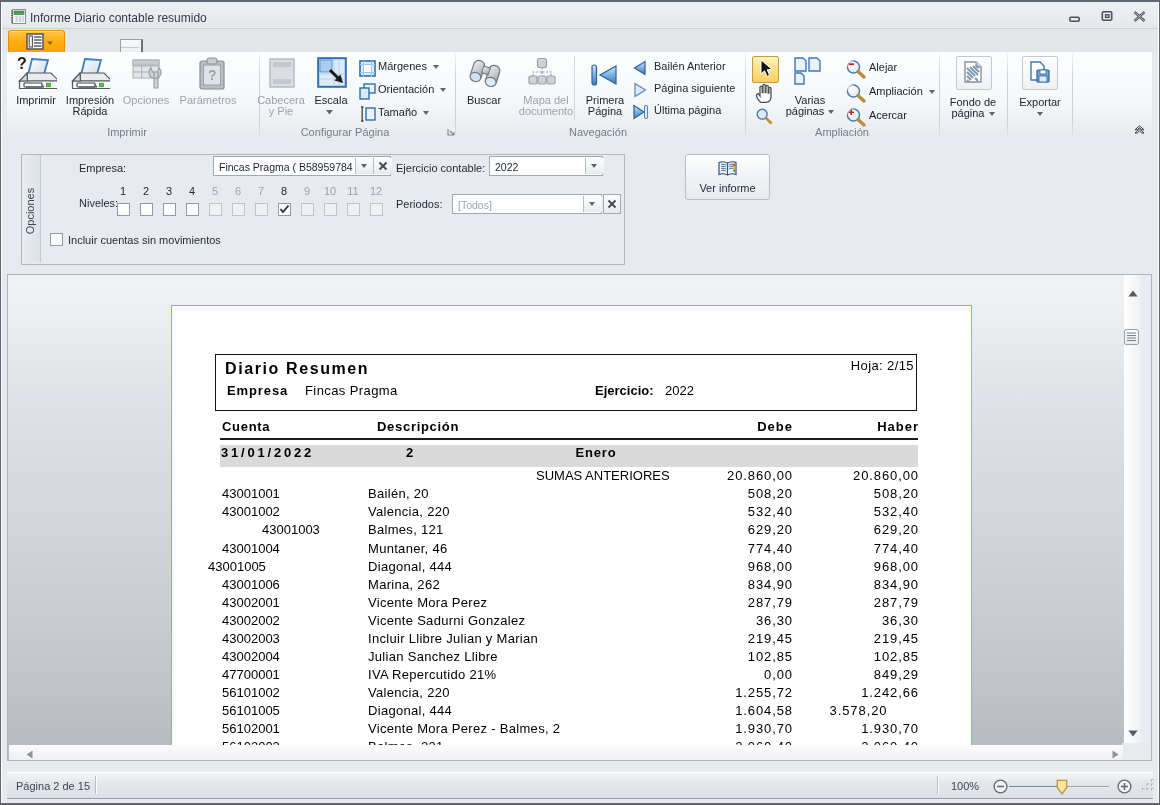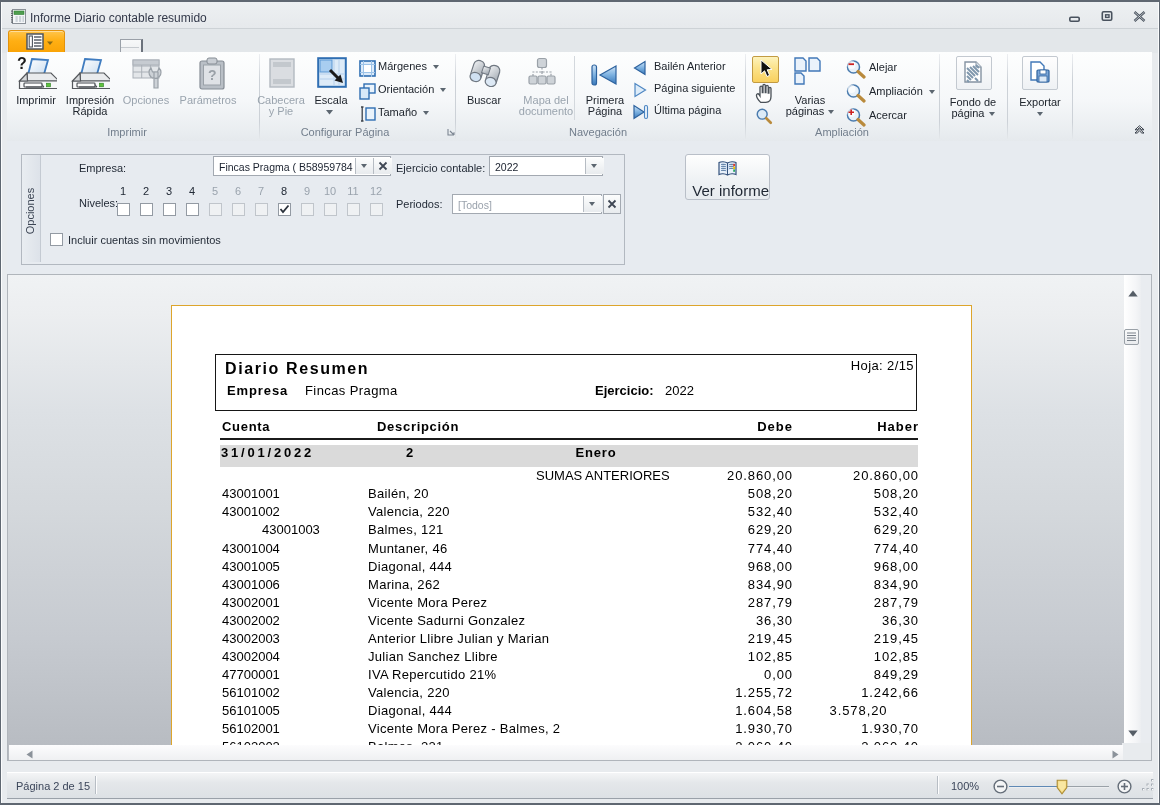--- a/index.html
+++ b/index.html
@@ -409,21 +409,21 @@
           </g>
         <g stroke="#5e87b8" stroke-width="0.9">
             <path d="M10.7 4 C12 3.2 14 3 16 3.5"></path>
             <path d="M10.7 6 C12 5.2 14 5 16 5.5"></path>
             <path d="M10.7 8 C12 7.2 14 7 16 7.5"></path>
           </g>
         <rect x="15.2" y="2.8" width="1.8" height="2.4" fill="#e03c31"></rect>
           <rect x="15.2" y="5.6" width="1.8" height="2.4" fill="#f2c200"></rect>
           <rect x="15.2" y="8.4" width="1.8" height="2.4" fill="#27a85f"></rect>
       </svg>
-      <div style="position:absolute;left:0;top:27px;width:83px;text-align:right;font-size:15px;color:#1f2733">Ver informe</div>
+      <div style="position:absolute;left:0;top:27px;width:83px;text-align:center;font-size:11px;color:#1f2733">Ver informe</div>
     </div>
   </div>
   <div class="abs" id="preview">
     <div id="page">
       <div class="abs" style="left:43px;top:48px;width:700px;height:55px;border:1.5px solid #161616;"></div>
       <div class="rep repb" style="left:53px;top:54px;font-size:16px;letter-spacing:1.6px;">Diario Resumen</div>
       <div class="rep" style="left:642px;top:52px;width:100px;text-align:right;letter-spacing:0.4px;">Hoja: 2/15</div>
       <div class="rep repb" style="left:55px;top:77px;letter-spacing:0.9px;">Empresa</div>
       <div class="rep" style="left:133px;top:77px;letter-spacing:0.4px;">Fincas Pragma</div>
       <div class="rep repb" style="left:423px;top:77px;">Ejercicio:</div>
@@ -449,38 +449,38 @@
       <div class="rep" style="left:500px;top:198px;width:121px;text-align:right;letter-spacing:0.9px;">532,40</div>
       <div class="rep" style="left:626px;top:198px;width:121px;text-align:right;letter-spacing:0.9px;">532,40</div>
       <div class="rep" style="left:50px;top:216px;margin-left:40px;">43001003</div>
       <div class="rep" style="left:196px;top:216px;letter-spacing:0.3px;">Balmes, 121</div>
       <div class="rep" style="left:500px;top:216px;width:121px;text-align:right;letter-spacing:0.9px;">629,20</div>
       <div class="rep" style="left:626px;top:216px;width:121px;text-align:right;letter-spacing:0.9px;">629,20</div>
       <div class="rep" style="left:50px;top:235px;">43001004</div>
       <div class="rep" style="left:196px;top:235px;letter-spacing:0.3px;">Muntaner, 46</div>
       <div class="rep" style="left:500px;top:235px;width:121px;text-align:right;letter-spacing:0.9px;">774,40</div>
       <div class="rep" style="left:626px;top:235px;width:121px;text-align:right;letter-spacing:0.9px;">774,40</div>
-      <div class="rep" style="left:50px;top:253px;">43001005</div>
+      <div class="rep" style="left:36px;top:253px;">43001005</div>
       <div class="rep" style="left:196px;top:253px;letter-spacing:0.3px;">Diagonal, 444</div>
       <div class="rep" style="left:500px;top:253px;width:121px;text-align:right;letter-spacing:0.9px;">968,00</div>
       <div class="rep" style="left:626px;top:253px;width:121px;text-align:right;letter-spacing:0.9px;">968,00</div>
       <div class="rep" style="left:50px;top:271px;">43001006</div>
       <div class="rep" style="left:196px;top:271px;letter-spacing:0.3px;">Marina, 262</div>
       <div class="rep" style="left:500px;top:271px;width:121px;text-align:right;letter-spacing:0.9px;">834,90</div>
       <div class="rep" style="left:626px;top:271px;width:121px;text-align:right;letter-spacing:0.9px;">834,90</div>
       <div class="rep" style="left:50px;top:289px;">43002001</div>
       <div class="rep" style="left:196px;top:289px;letter-spacing:0.3px;">Vicente Mora Perez</div>
       <div class="rep" style="left:500px;top:289px;width:121px;text-align:right;letter-spacing:0.9px;">287,79</div>
       <div class="rep" style="left:626px;top:289px;width:121px;text-align:right;letter-spacing:0.9px;">287,79</div>
       <div class="rep" style="left:50px;top:307px;">43002002</div>
       <div class="rep" style="left:196px;top:307px;letter-spacing:0.3px;">Vicente Sadurni Gonzalez</div>
       <div class="rep" style="left:500px;top:307px;width:121px;text-align:right;letter-spacing:0.9px;">36,30</div>
       <div class="rep" style="left:626px;top:307px;width:121px;text-align:right;letter-spacing:0.9px;">36,30</div>
       <div class="rep" style="left:50px;top:325px;">43002003</div>
-      <div class="rep" style="left:196px;top:325px;letter-spacing:0.3px;">Anterior Llibre Julian y Marian</div>
+      <div class="rep" style="left:196px;top:325px;letter-spacing:0.3px;">Incluir Llibre Julian y Marian</div>
       <div class="rep" style="left:500px;top:325px;width:121px;text-align:right;letter-spacing:0.9px;">219,45</div>
       <div class="rep" style="left:626px;top:325px;width:121px;text-align:right;letter-spacing:0.9px;">219,45</div>
       <div class="rep" style="left:50px;top:343px;">43002004</div>
       <div class="rep" style="left:196px;top:343px;letter-spacing:0.3px;">Julian Sanchez Llibre</div>
       <div class="rep" style="left:500px;top:343px;width:121px;text-align:right;letter-spacing:0.9px;">102,85</div>
       <div class="rep" style="left:626px;top:343px;width:121px;text-align:right;letter-spacing:0.9px;">102,85</div>
       <div class="rep" style="left:50px;top:361px;">47700001</div>
       <div class="rep" style="left:196px;top:361px;letter-spacing:0.3px;">IVA Repercutido 21%</div>
       <div class="rep" style="left:500px;top:361px;width:121px;text-align:right;letter-spacing:0.9px;">0,00</div>
       <div class="rep" style="left:626px;top:361px;width:121px;text-align:right;letter-spacing:0.9px;">849,29</div>

